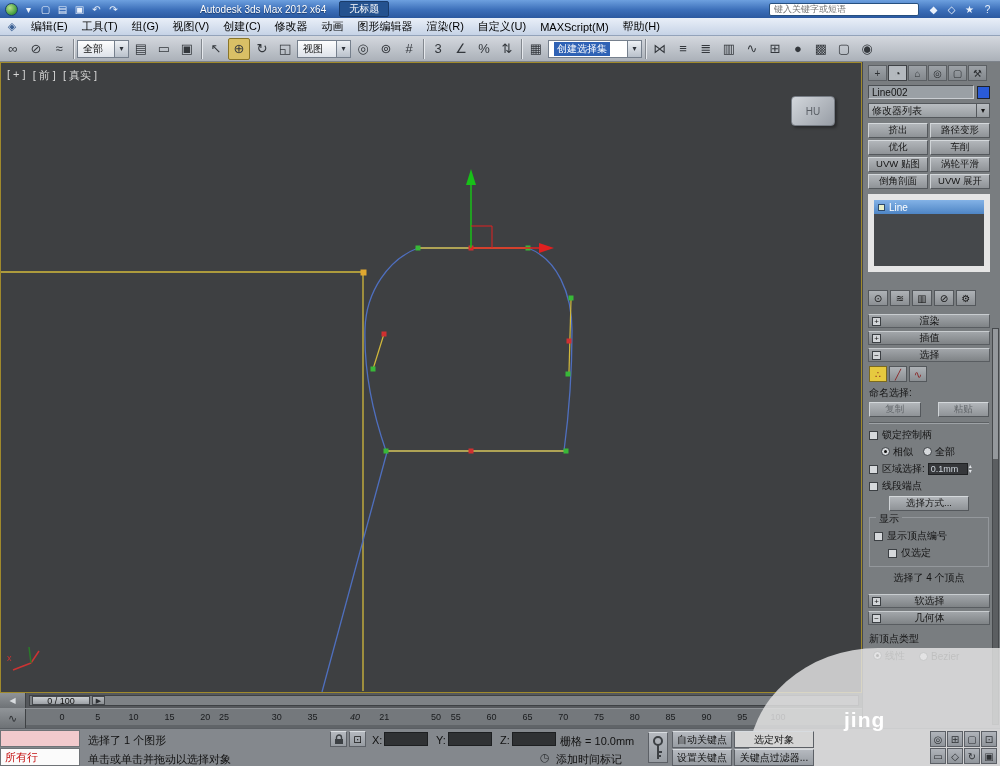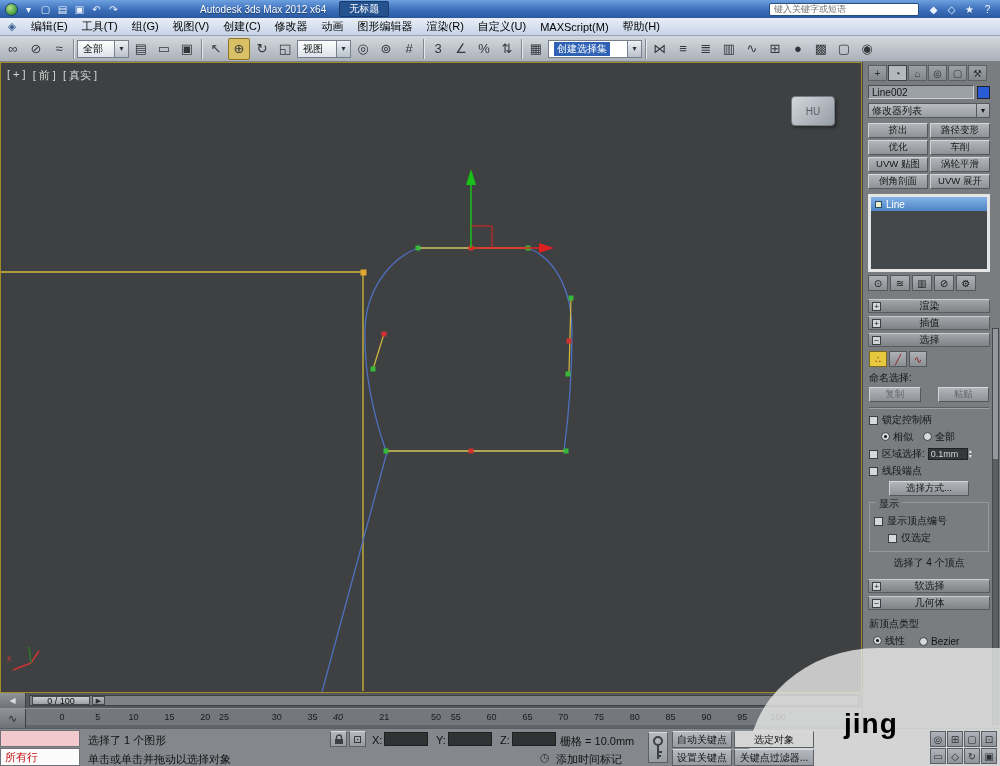--- a/index.html
+++ b/index.html
@@ -56,21 +56,21 @@
   .name-field{flex:1;height:14px;background:#9aa0a5;border:1px solid #4c5054;border-bottom-color:#c9cdd1;border-right-color:#c9cdd1;padding:0 3px;display:flex;align-items:center;}
   .swatch{width:13px;height:13px;background:#2a5bd7;border:1px solid #20242a;}
   .cp-dd{height:15px;background:linear-gradient(#b9bdc1,#989da1);border:1px solid #54585c;display:flex;align-items:center;margin-bottom:5px;}
   .cp-dd .txt{flex:1;padding:0 3px;}
   .cp-dd .arr{width:13px;align-self:stretch;border-left:1px solid #54585c;display:flex;align-items:center;justify-content:center;}
   .cp-dd .arr::before{content:"▾";font-size:8px;}
   .qgrid{display:grid;grid-template-columns:1fr 1fr;gap:2px;margin-bottom:5px;}
   .cbtn{height:15px;background:linear-gradient(#b2b6ba,#8f9397);border:1px solid #54585c;border-top-color:#d4d8db;border-left-color:#cfd3d6;
     display:flex;align-items:center;justify-content:center;white-space:nowrap;overflow:hidden;font-size:9.5px;}
   .cbtn.dis{color:#62666a;}
-  .stack{height:78px;background:#45484b;border:3px solid #e5e5e5;margin-bottom:3px;}
+  .stack{height:78px;background:#45484b;border:6px solid #e5e5e5;margin-bottom:18px;}
   .stack-row{height:14px;background:linear-gradient(#83b2e6,#4e85c5);color:#fff;display:flex;align-items:center;gap:4px;padding:0 4px;}
   .stack-row .bulb{width:7px;height:7px;background:#e8f0c8;border:1px solid #2e4a6a;}
   .stack-tools{display:flex;gap:2px;margin-bottom:8px;}
   .st-icon{width:20px;height:16px;display:inline-flex;align-items:center;justify-content:center;background:linear-gradient(#aeb2b6,#8b8f93);border:1px solid #54585c;font-size:10px;}
   .rollout{height:14px;margin:3px 0 0;background:linear-gradient(#a2a6aa,#7f8386);border:1px solid #595d61;border-top-color:#c8cccf;
     display:flex;align-items:center;padding:0 3px;}
   .rollout .rx{width:9px;height:9px;background:#d2d5d8;border:1px solid #3c4044;font-size:8px;line-height:7px;text-align:center;margin-right:4px;color:#111;}
   .rollout .rt{flex:1;text-align:center;margin-right:12px;}
   .rc{padding:4px 1px 2px;}
   .subrow{display:flex;gap:2px;margin-bottom:4px;}
@@ -119,21 +119,21 @@
   .clock{position:absolute;left:540px;top:22px;color:#2e3134;font-size:11px;}
   .attag{position:absolute;left:556px;top:23px;}
   .keybtn{left:648px;top:3px;width:20px;height:31px;}
   .zc{z-index:20;}
   .navgrid{position:absolute;left:930px;top:2px;width:68px;display:grid;grid-template-columns:repeat(4,16px);grid-auto-rows:16px;gap:1px;z-index:20;}
   .nv{display:inline-flex;align-items:center;justify-content:center;background:linear-gradient(#b0b4ba,#90959b);border:1px solid #5c6066;font-size:10px;color:#2e3134;}
 
   
   .watermark{position:absolute;left:748px;top:648px;width:252px;height:118px;background:rgba(229,229,229,.82);
     border-top-left-radius:130px 115px;z-index:15;}
-  .watermark .wm-text{position:absolute;left:96px;top:60px;color:#000000;font-size:28px;font-weight:bold;letter-spacing:1px;}
+  .watermark .wm-text{position:absolute;left:96px;top:60px;color:#ffffff;font-size:21px;font-weight:bold;letter-spacing:1px;}
 </style>
 </head>
 <body>
 
 <div class="app">
 
   <div class="titlebar">
     <span class="logo"></span>
     <span class="tb-qicons">
         <span class="t-icon">▾</span>
@@ -422,21 +422,21 @@
     <span class="tk-cap">∿</span>
     <div class="ruler">
         <span class="tick" style="left: 36px;">0</span>
         <span class="tick" style="left: 71.8px;">5</span>
         <span class="tick" style="left: 107.6px;">10</span>
         <span class="tick" style="left: 143.4px;">15</span>
         <span class="tick" style="left: 179.2px;">20</span>
         <span class="tick" style="left: 198px;">25</span>
         <span class="tick" style="left: 250.8px;">30</span>
         <span class="tick" style="left: 286.6px;">35</span>
-        <span class="tick" style="left: 312px; font-style: italic;">40</span>
+        <span class="tick" style="left: 329px; font-style: italic;">40</span>
         <span class="tick" style="left: 358.2px;">21</span>
         <span class="tick" style="left: 394px; padding-left: 32px;">50</span>
         <span class="tick" style="left: 429.8px;">55</span>
         <span class="tick" style="left: 465.6px;">60</span>
         <span class="tick" style="left: 501.4px;">65</span>
         <span class="tick" style="left: 537.2px;">70</span>
         <span class="tick" style="left: 573px;">75</span>
         <span class="tick" style="left: 608.8px;">80</span>
         <span class="tick" style="left: 644.6px;">85</span>
         <span class="tick" style="left: 680.4px;">90</span>

